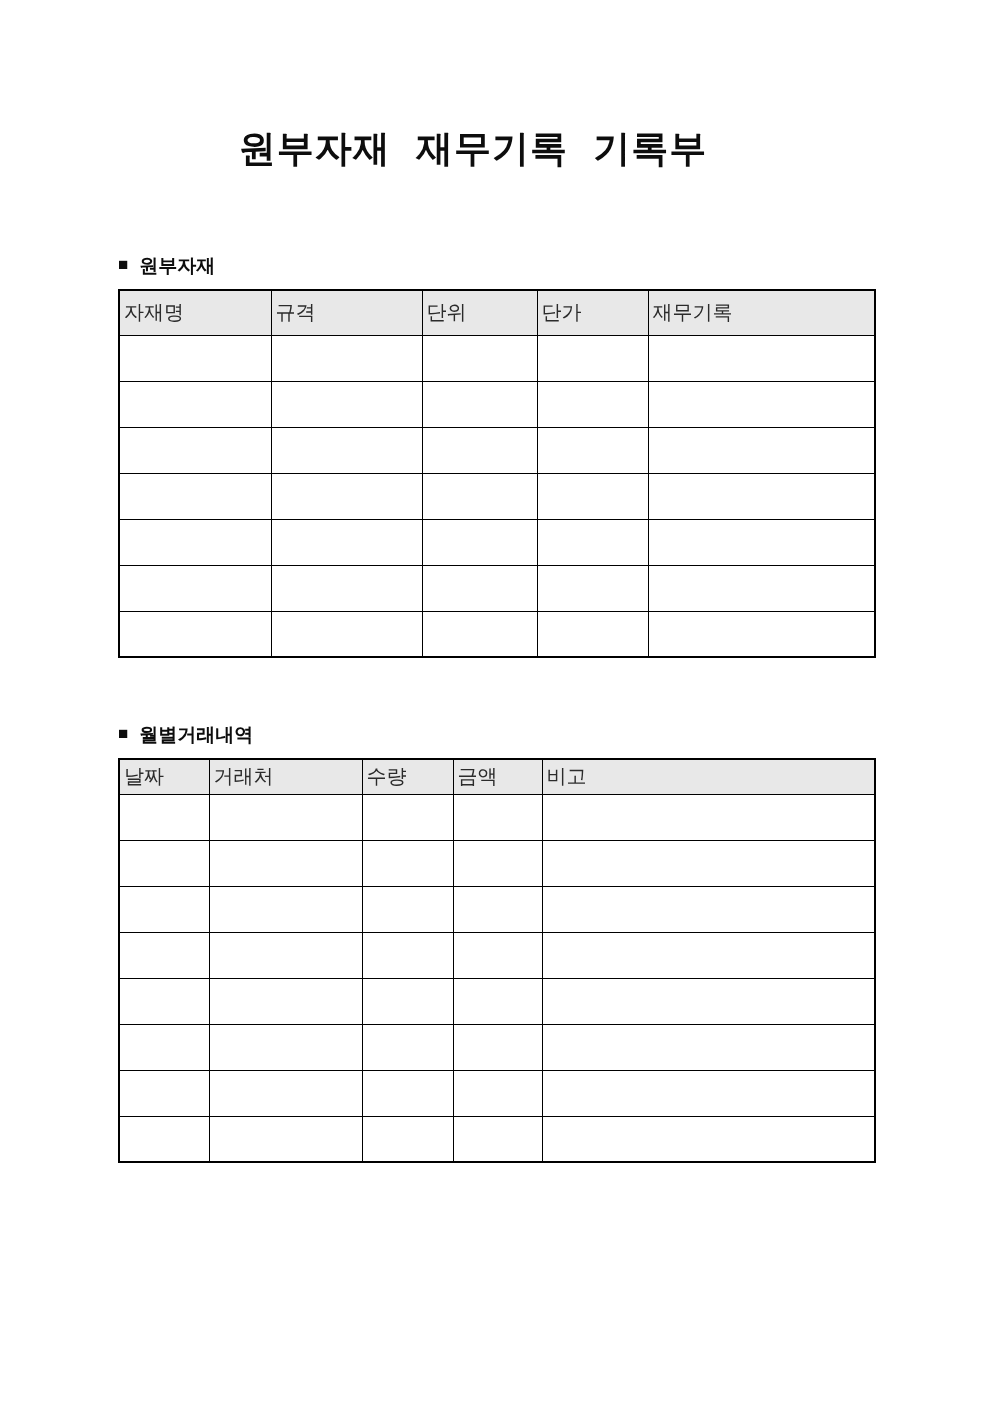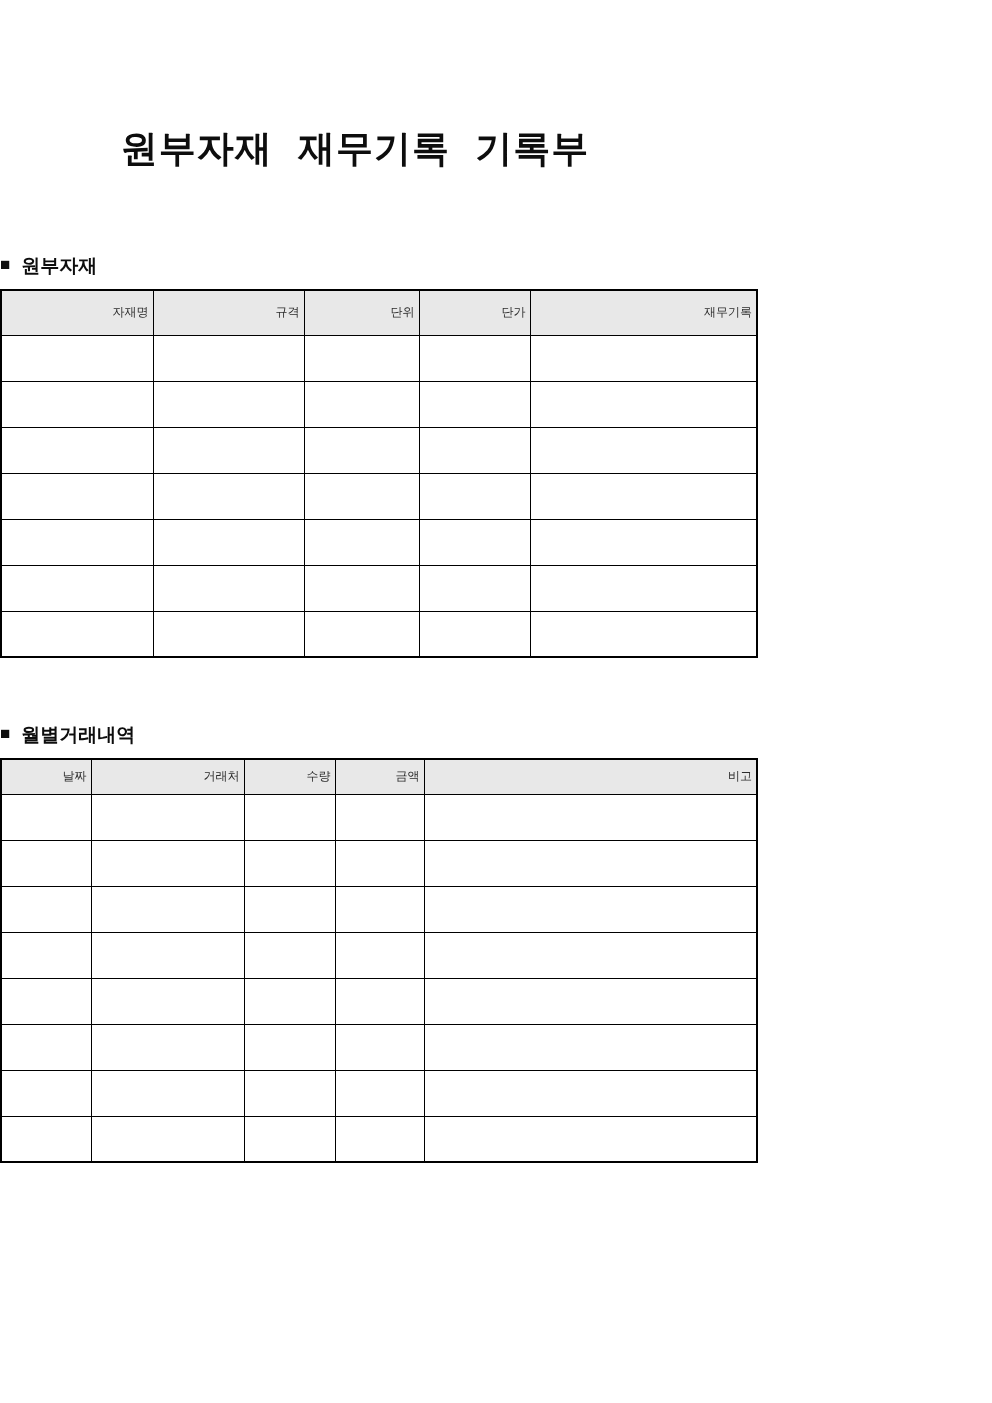--- a/index.html
+++ b/index.html
@@ -11,20 +11,21 @@
   *{box-sizing:border-box;}
   html,body{margin:0;padding:0;}
   body{
     width:992px;height:1403px;
     background:var(--page-bg);
     font-family:"Liberation Sans","DejaVu Sans",sans-serif;
     color:var(--text-color);
     overflow:hidden;
   }
   .content{
+    margin-left:118px;
     width:710px;
   }
   .doc-title{
     margin:0;
     padding-top:126px;
     text-align:center;
     font-size:37px;
     line-height:46px;
     font-weight:bold;
     letter-spacing:1px;
@@ -57,23 +58,23 @@
   }
   table.form-table th,
   table.form-table td{
     border:1px solid var(--border-color);
     padding:0 4px;
     vertical-align:middle;
   }
   table.form-table th{
     background:var(--header-bg);
     font-weight:normal;
-    font-size:12px;
+    font-size:20px;
     color:#2b2b2b;
-    text-align:right;
+    text-align:left;
   }
   .t1 thead th{height:45px;}
   .t1 tbody td{height:46px;}
   .t2 thead th{height:35px;}
   .t2 tbody td{height:46px;}
 </style>
 </head>
 <body>
 
 <div class="content">

